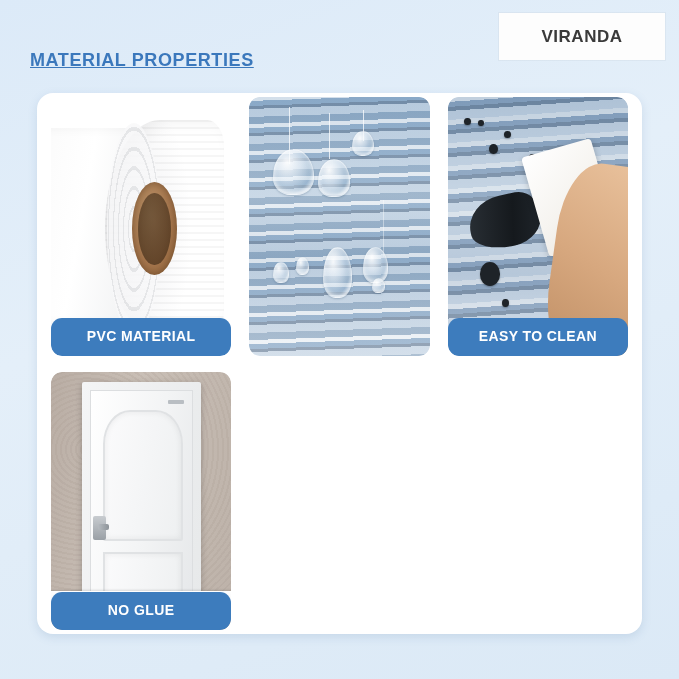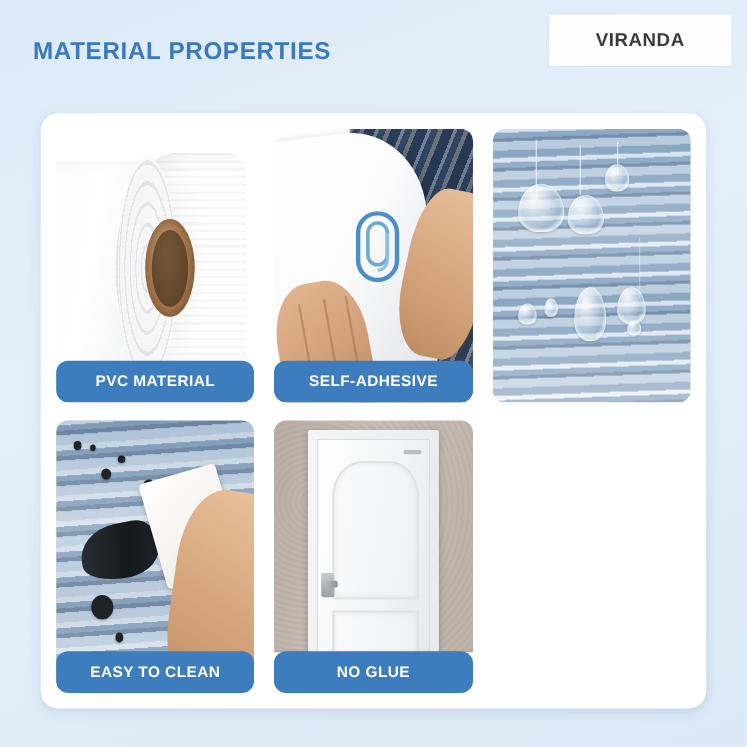--- a/index.html
+++ b/index.html
@@ -14,30 +14,30 @@
   .logo-box{
     position:absolute;left:499px;top:13px;width:166px;height:47px;
     background:#fdfdfd;display:flex;align-items:center;justify-content:center;
     box-shadow:0 0 0 1px rgba(0,0,0,.03);
   }
   .logo-text{
     font-size:17px;font-weight:bold;color:#3a3a3a;letter-spacing:.5px;
     font-family:"Liberation Sans",sans-serif;
   }
   .page-title{
-    position:absolute;left:30px;top:34px;
-    font-size:22px;font-weight:bold;color:#3b78bc;letter-spacing:.6px;
+    position:absolute;left:30px;top:50px;
+    font-size:18px;font-weight:bold;color:#3b78bc;letter-spacing:.6px;text-decoration:underline;
   }
 
   
   .card{
-    position:absolute;left:37px;top:103px;width:605px;height:541px;
+    position:absolute;left:37px;top:93px;width:605px;height:541px;
     background:#ffffff;border-radius:16px;
     box-shadow:0 3px 10px rgba(90,130,170,.18);
-    box-sizing:border-box;padding:14px 14px;
+    box-sizing:border-box;padding:4px 14px;
   }
   .grid{
     display:grid;grid-template-columns:repeat(3,1fr);
     grid-template-rows:1fr 1fr;gap:16px 18px;width:100%;height:100%;
   }
 
   
   .tile{position:relative;border-radius:11px;overflow:hidden;background:#ffffff;}
   .tile-img{position:absolute;inset:0;border-radius:11px;overflow:hidden;}
   .label{
@@ -286,40 +286,20 @@
           <div class="sheet"></div>
           <div class="roll"></div>
           <div class="ring"></div>
           <div class="core"></div>
           <div class="core-in"></div>
         </div>
         <div class="label">PVC MATERIAL</div>
       </div>
 
 
-      <div class="tile">
-        <div class="tile-img adh">
-          <div class="wall"></div>
-          <div class="peel"></div>
-          <div class="clip">
-            <svg width="100%" height="100%" viewBox="0 0 40 56" aria-hidden="true">
-              <rect x="6" y="4" width="28" height="48" rx="14" fill="none" stroke="#4d8fc4" stroke-width="3.2"></rect>
-              <rect x="13" y="11" width="14" height="30" rx="7" fill="none" stroke="#6fa8d4" stroke-width="2.6"></rect>
-              <path d="M27 18v20a7 7 0 0 1-7 7" fill="none" stroke="#8fc0e0" stroke-width="2.2"></path>
-            </svg>
-          </div>
-          <div class="hand-l">
-            <div class="fingerline" style="left:30%"></div>
-            <div class="fingerline" style="left:58%"></div>
-            <div class="fingerline" style="left:82%"></div>
-          </div>
-          <div class="hand-r"></div>
-        </div>
-        <div class="label">SELF-ADHESIVE</div>
-      </div>
 
       <div class="tile">
         <div class="tile-img wp">
           <div class="bg"></div>
           <div class="trail" style="left:22%;top:4%;height:22%"></div>
           <div class="trail" style="left:44%;top:6%;height:18%"></div>
           <div class="trail" style="left:63%;top:5%;height:12%"></div>
           <div class="trail" style="left:74%;top:40%;height:22%;opacity:.55"></div>
           <div class="drop" style="left:13%;top:20%;width:22%;height:17%"></div>
           <div class="drop" style="left:38%;top:24%;width:17%;height:14%"></div>

